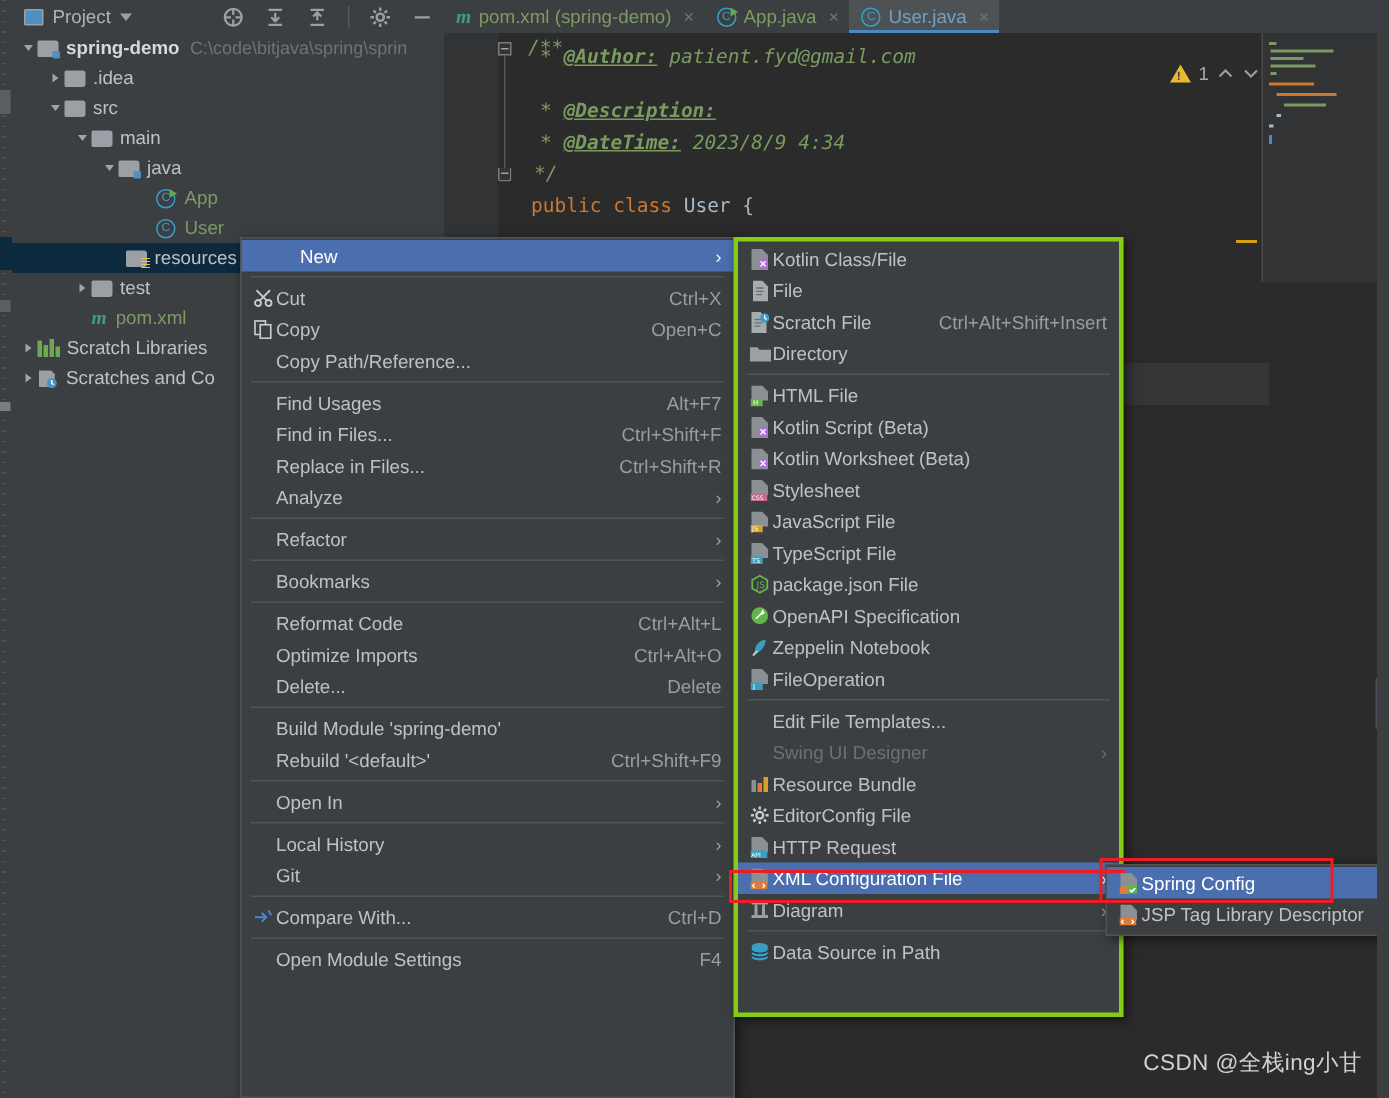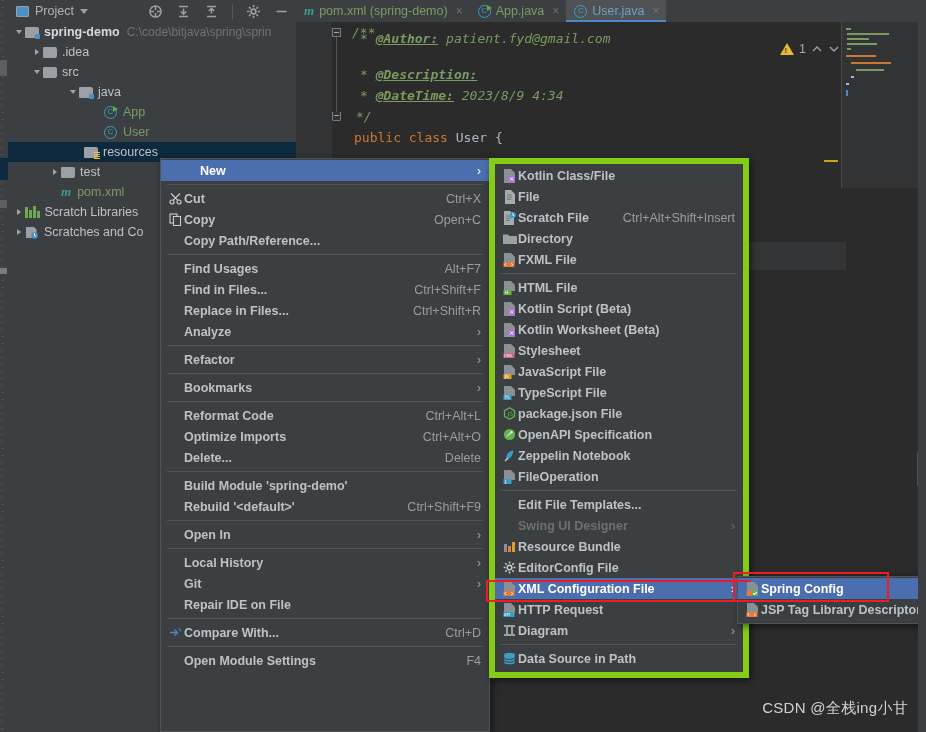--- a/index.html
+++ b/index.html
@@ -97,29 +97,29 @@
   .scroll-th{position:absolute;right:0;width:9px;background:#4e5254;border-radius:1px;}
 
   
   #ctxmenu{left:160px;top:158px;width:330px;height:574px;background:#3c3f41;
     border:1px solid #515456;box-shadow:2px 2px 7px rgba(0,0,0,.55);box-sizing:border-box;padding:1px 0;}
   .mi{height:21px;display:flex;align-items:center;padding:0 8px 0 6px;font-size:12.5px;
     color:#bfc2c4;position:relative;white-space:nowrap;}
   .mi.hl{background:#4b6eaf;color:#ffffff;}
   .mi.dis{color:#6d7072;}
   .mi .micon{width:17px;flex:0 0 17px;display:flex;align-items:center;justify-content:center;}
-  .mi .mtext{flex:0 0 auto;font-weight:bold;}
+  .mi .mtext{flex:0 0 auto;}
   .mi .macc{margin-left:auto;color:#9a9da0;padding-left:18px;font-size:12.5px;}
   .mi .marrow{margin-left:auto;color:#a0a4a7;font-size:12px;padding-left:10px;}
   .mi.hl .marrow{color:#fff;}
   .msep{height:1px;background:#515456;margin:3px 6px;}
 
   
   #submenu{left:489px;top:158px;width:260px;height:520px;background:#3c3f41;
-    border:6px solid #84cc16;box-shadow:2px 2px 7px rgba(0,0,0,.55);box-sizing:border-box;padding:1px 0;}
+    border:3px solid #84cc16;box-shadow:2px 2px 7px rgba(0,0,0,.55);box-sizing:border-box;padding:1px 0;}
   #submenu .mi{height:21px;}
 
   
   #subsub{left:737px;top:576px;width:189px;height:48px;background:#3c3f41;
     border:1px solid #515456;box-shadow:2px 2px 7px rgba(0,0,0,.55);box-sizing:border-box;padding:1px 0;}
   #redbox{left:733px;top:572px;width:156px;height:30px;border:2.4px solid #ee1c25;box-sizing:border-box;}
   #redbox2{left:486px;top:580px;width:264px;height:22px;border:2.4px solid #ee1c25;box-sizing:border-box;
      border-right:none;}
 
   #watermark{right:18px;bottom:14px;color:#cfd2d4;font-size:15px;letter-spacing:.3px;}
@@ -213,20 +213,27 @@
   </div>
 
   <div class="trow" style="padding-left:22px">
     <span class="tw">
         <i class="arw down"></i>
       </span>
     <span class="fold"></span>
     <span class="tlabel">src</span>
   </div>
 
+  <div class="trow" style="padding-left:40px">
+    <span class="tw">
+        <i class="arw down"></i>
+      </span>
+    <span class="fold"></span>
+    <span class="tlabel">main</span>
+  </div>
 
   <div class="trow" style="padding-left:58px">
     <span class="tw">
         <i class="arw down"></i>
       </span>
     <span class="fold src"></span>
     <span class="tlabel">java</span>
   </div>
 
   <div class="trow" style="padding-left:96px">
@@ -453,24 +460,20 @@
   <div class="mi">
     <span class="micon"></span>
     <span class="mtext">Local History</span>
     <span class="marrow">›</span>
   </div>
   <div class="mi">
     <span class="micon"></span>
     <span class="mtext">Git</span>
     <span class="marrow">›</span>
   </div>
-  <div class="mi">
-    <span class="micon"></span>
-    <span class="mtext">Repair IDE on File</span>
-  </div>
   <div class="msep"></div>
 
   <div class="mi">
     <span class="micon">
       <svg width="13" height="13" viewBox="0 0 13 13">
           <path d="M1 6.5h7M5.5 3.5L8.5 6.5 5.5 9.5" stroke="#4a88c7" stroke-width="1.3" fill="none"></path>
           <path d="M10 2l1.8 3.2" stroke="#4a88c7" stroke-width="1.3"></path>
         </svg>
     </span>
     <span class="mtext">Compare With...</span>
@@ -519,30 +522,20 @@
     <span class="macc">Ctrl+Alt+Shift+Insert</span>
   </div>
   <div class="mi">
     <span class="micon">
       <svg width="14" height="12" viewBox="0 0 14 12">
           <path d="M0 1.5h5l1.4 1.6H14V11H0z" fill="#9aa0a6"></path>
         </svg>
     </span>
     <span class="mtext">Directory</span>
   </div>
-  <div class="mi">
-    <span class="micon">
-      <svg width="13" height="14" viewBox="0 0 13 14">
-          <path d="M1 0h7l4 4v6H1z" fill="#8b9094"></path>
-          <rect x="0.5" y="9" width="11" height="5" fill="#e07b39"></rect>
-          <path d="M3 10.2l-1.2 1.3L3 12.8M8.5 10.2l1.2 1.3-1.2 1.3" stroke="#fff" stroke-width=".9" fill="none"></path>
-        </svg>
-    </span>
-    <span class="mtext">FXML File</span>
-  </div>
   <div class="msep"></div>
 
   <div class="mi">
     <span class="micon">
       <svg width="13" height="14" viewBox="0 0 13 14">
           <path d="M1 0h7l4 4v6H1z" fill="#8b9094"></path>
           <rect x="0.5" y="9" width="8" height="5" fill="#62b54a"></rect>
           <text x="2" y="13" font-size="4.6" fill="#fff" font-family="DejaVu Sans">H</text>
         </svg>
     </span>
@@ -658,40 +651,40 @@
   </div>
   <div class="mi">
     <span class="micon">
       <svg width="13" height="13" viewBox="0 0 13 13">
           <circle cx="6.5" cy="6.5" r="2.3" fill="none" stroke="#c9ccce" stroke-width="1.5"></circle>
           <path d="M6.5 0.6v2M6.5 10.4v2M0.6 6.5h2M10.4 6.5h2M2.3 2.3l1.4 1.4M9.3 9.3l1.4 1.4M10.7 2.3L9.3 3.7M3.7 9.3l-1.4 1.4" stroke="#c9ccce" stroke-width="1.6"></path>
         </svg>
     </span>
     <span class="mtext">EditorConfig File</span>
   </div>
+  <div class="mi">
+    <span class="micon">
+      <svg width="13" height="14" viewBox="0 0 13 14">
+          <path d="M1 0h7l4 4v6H1z" fill="#8b9094"></path>
+          <rect x="0.5" y="9" width="11" height="5" fill="#3a9ec4"></rect>
+          <text x="0.8" y="13" font-size="4" fill="#fff" font-family="DejaVu Sans">API</text>
+        </svg>
+    </span>
+    <span class="mtext">HTTP Request</span>
+  </div>
   <div class="mi hl">
     <span class="micon">
       <svg width="13" height="14" viewBox="0 0 13 14">
           <path d="M1 0h7l4 4v6H1z" fill="#8b9094"></path>
           <rect x="0.5" y="9" width="11" height="5" fill="#e07b39"></rect>
           <path d="M3 10.2l-1.2 1.3L3 12.8M8.5 10.2l1.2 1.3-1.2 1.3" stroke="#fff" stroke-width=".9" fill="none"></path>
         </svg>
     </span>
     <span class="mtext">XML Configuration File</span>
     <span class="marrow">›</span>
-  </div>
-  <div class="mi">
-    <span class="micon">
-      <svg width="13" height="14" viewBox="0 0 13 14">
-          <path d="M1 0h7l4 4v6H1z" fill="#8b9094"></path>
-          <rect x="0.5" y="9" width="11" height="5" fill="#3a9ec4"></rect>
-          <text x="0.8" y="13" font-size="4" fill="#fff" font-family="DejaVu Sans">API</text>
-        </svg>
-    </span>
-    <span class="mtext">HTTP Request</span>
   </div>
   <div class="mi">
     <span class="micon">
       <svg width="13" height="13" viewBox="0 0 13 13">
           <rect x="1" y="1" width="11" height="2" fill="#9aa0a6"></rect>
           <rect x="1" y="10" width="11" height="2" fill="#9aa0a6"></rect>
           <rect x="3" y="3" width="2" height="7" fill="#9aa0a6"></rect>
           <rect x="8" y="3" width="2" height="7" fill="#9aa0a6"></rect>
         </svg>
     </span>

